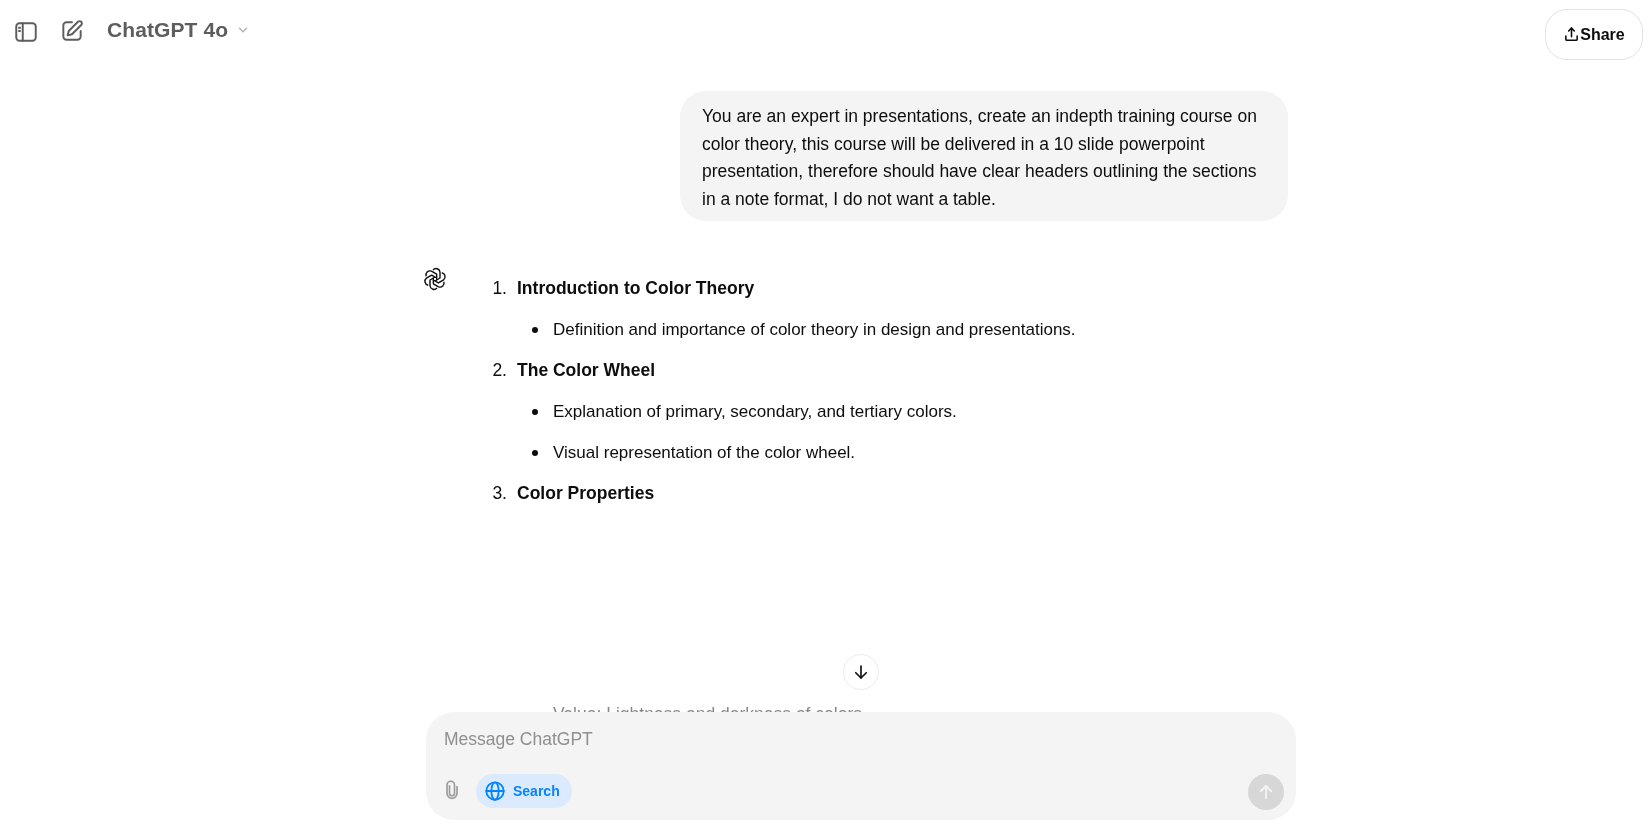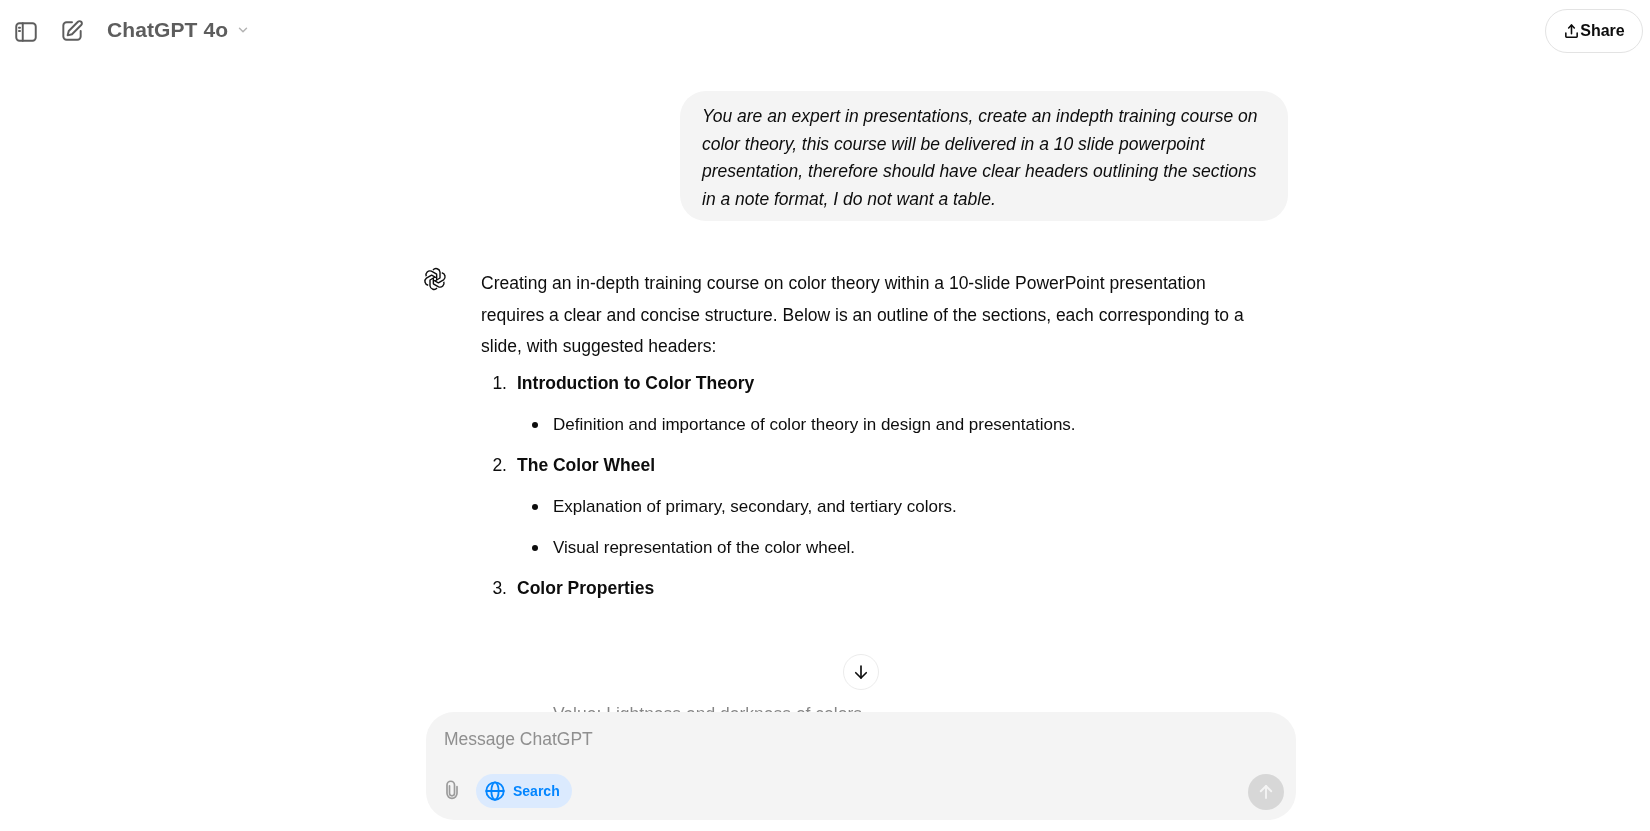--- a/index.html
+++ b/index.html
@@ -5,24 +5,24 @@
   * { box-sizing: border-box; margin: 0; padding: 0; }
   html, body { width: 1650px; height: 831px; overflow: hidden; background: #ffffff; }
   body { font-family: "Liberation Sans", "DejaVu Sans", sans-serif; color: #0d0d0d; position: relative; }
 
   .header { position: absolute; left: 0; top: 0; width: 1650px; height: 64px; }
   .icon-btn { position: absolute; width: 36px; height: 36px; display: flex; align-items: center; justify-content: center; border-radius: 8px; cursor: pointer; }
   .sidebar-btn { left: 8px; top: 14px; }
   .new-chat-btn { left: 54px; top: 13px; }
   .model-selector { position: absolute; left: 107px; top: 18px; display: flex; align-items: center; gap: 8px; cursor: pointer; }
   .model-name { font-size: 21px; color: #5d5d5d; font-weight: 600; letter-spacing: 0.1px; }
-  .share-btn { position: absolute; left: 1545px; top: 9px; width: 98px; height: 44px; border: 1px solid #e3e3e3; border-radius: 22px; display: flex; align-items: center; justify-content: center; gap: 0; cursor: pointer; background: #fff; }
+  .share-btn { position: absolute; left: 1545px; top: 9px; width: 98px; height: 51px; border: 1px solid #e3e3e3; border-radius: 22px; display: flex; align-items: center; justify-content: center; gap: 0; cursor: pointer; background: #fff; }
   .share-label { font-size: 16px; font-weight: 600; color: #0d0d0d; }
 
-  .user-bubble { position: absolute; left: 680px; top: 91px; width: 608px; height: 130px; background: #f4f4f4; border-radius: 26px; padding: 12px 22px; font-style: italic; }
+  .user-bubble { position: absolute; left: 680px; top: 91px; width: 608px; height: 130px; background: #f4f4f4; border-radius: 26px; padding: 12px 22px; }
   .user-text { font-size: 17.5px; line-height: 27.5px; color: #0d0d0d; }
 
   .assistant-avatar { position: absolute; left: 423px; top: 267px; width: 26px; height: 26px; }
   .assistant { position: absolute; left: 481px; top: 268px; width: 790px; }
   .para { font-size: 17.5px; line-height: 31.5px; color: #0d0d0d; }
   ol.sections { list-style: none; margin-top: 9px; }
   .section-title { display: flex; font-size: 17.5px; line-height: 23px; font-weight: 700; margin-bottom: 18px; }
   .section-num { width: 36px; text-align: right; padding-right: 10px; font-weight: 400; }
   ul.bullets { list-style: none; padding-left: 36px; }
   .bullet { display: flex; font-size: 17px; line-height: 23px; margin-bottom: 18px; align-items: flex-start; }
@@ -86,21 +86,20 @@
       <path d="M-2 -9 a4 4 0 0 1 7 2 v6 l-5 3" transform="rotate(60)"></path>
       <path d="M-2 -9 a4 4 0 0 1 7 2 v6 l-5 3" transform="rotate(120)"></path>
       <path d="M-2 -9 a4 4 0 0 1 7 2 v6 l-5 3" transform="rotate(180)"></path>
       <path d="M-2 -9 a4 4 0 0 1 7 2 v6 l-5 3" transform="rotate(240)"></path>
       <path d="M-2 -9 a4 4 0 0 1 7 2 v6 l-5 3" transform="rotate(300)"></path>
     </g>
   </svg>
 </div>
 
 <div class="assistant">
-  <p class="para">Creating an in-depth training course on color theory within a 10-slide PowerPoint presentation requires a clear and concise structure. Below is an outline of the sections, each corresponding to a slide, with suggested headers:</p>
   <ol class="sections">
     <li>
       <div class="section-title">
           <span class="section-num">1.</span>
           <span>Introduction to Color Theory</span>
         </div>
       <ul class="bullets">
         <li class="bullet">
             <span class="bullet-dot">
               <span></span>

